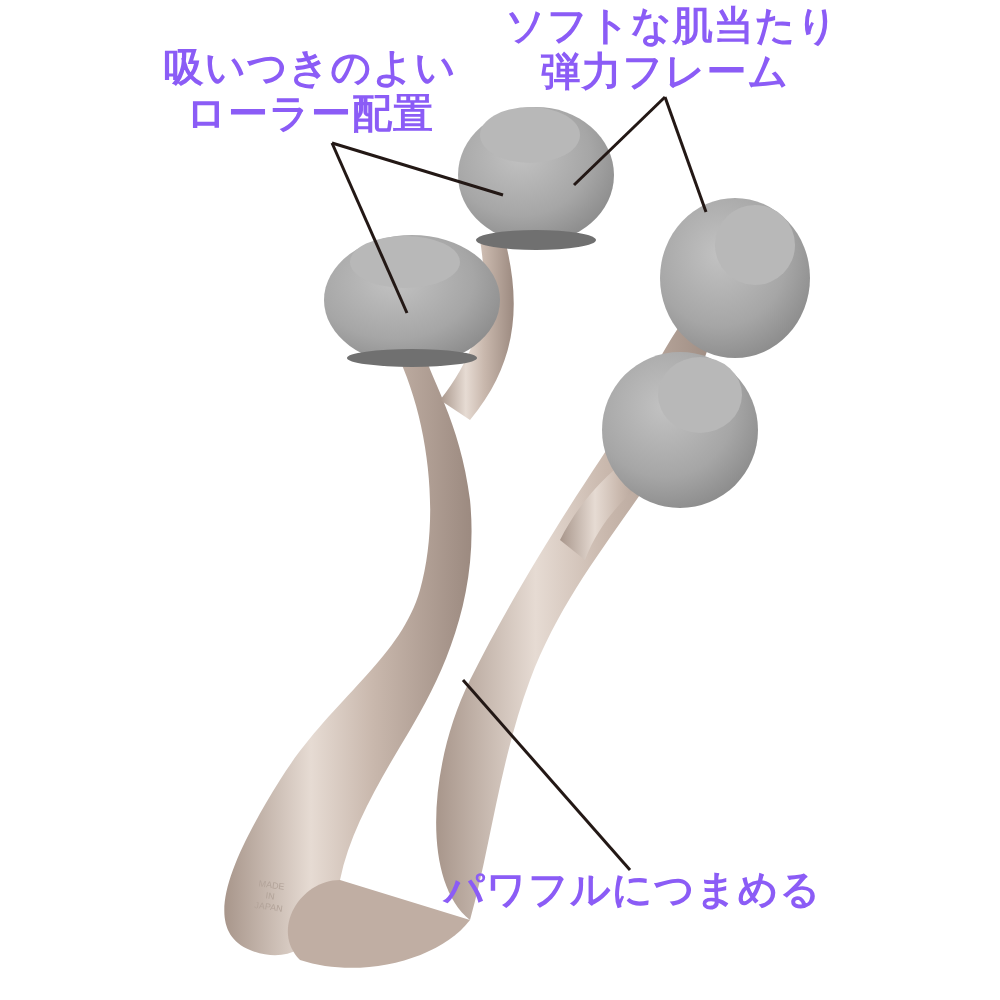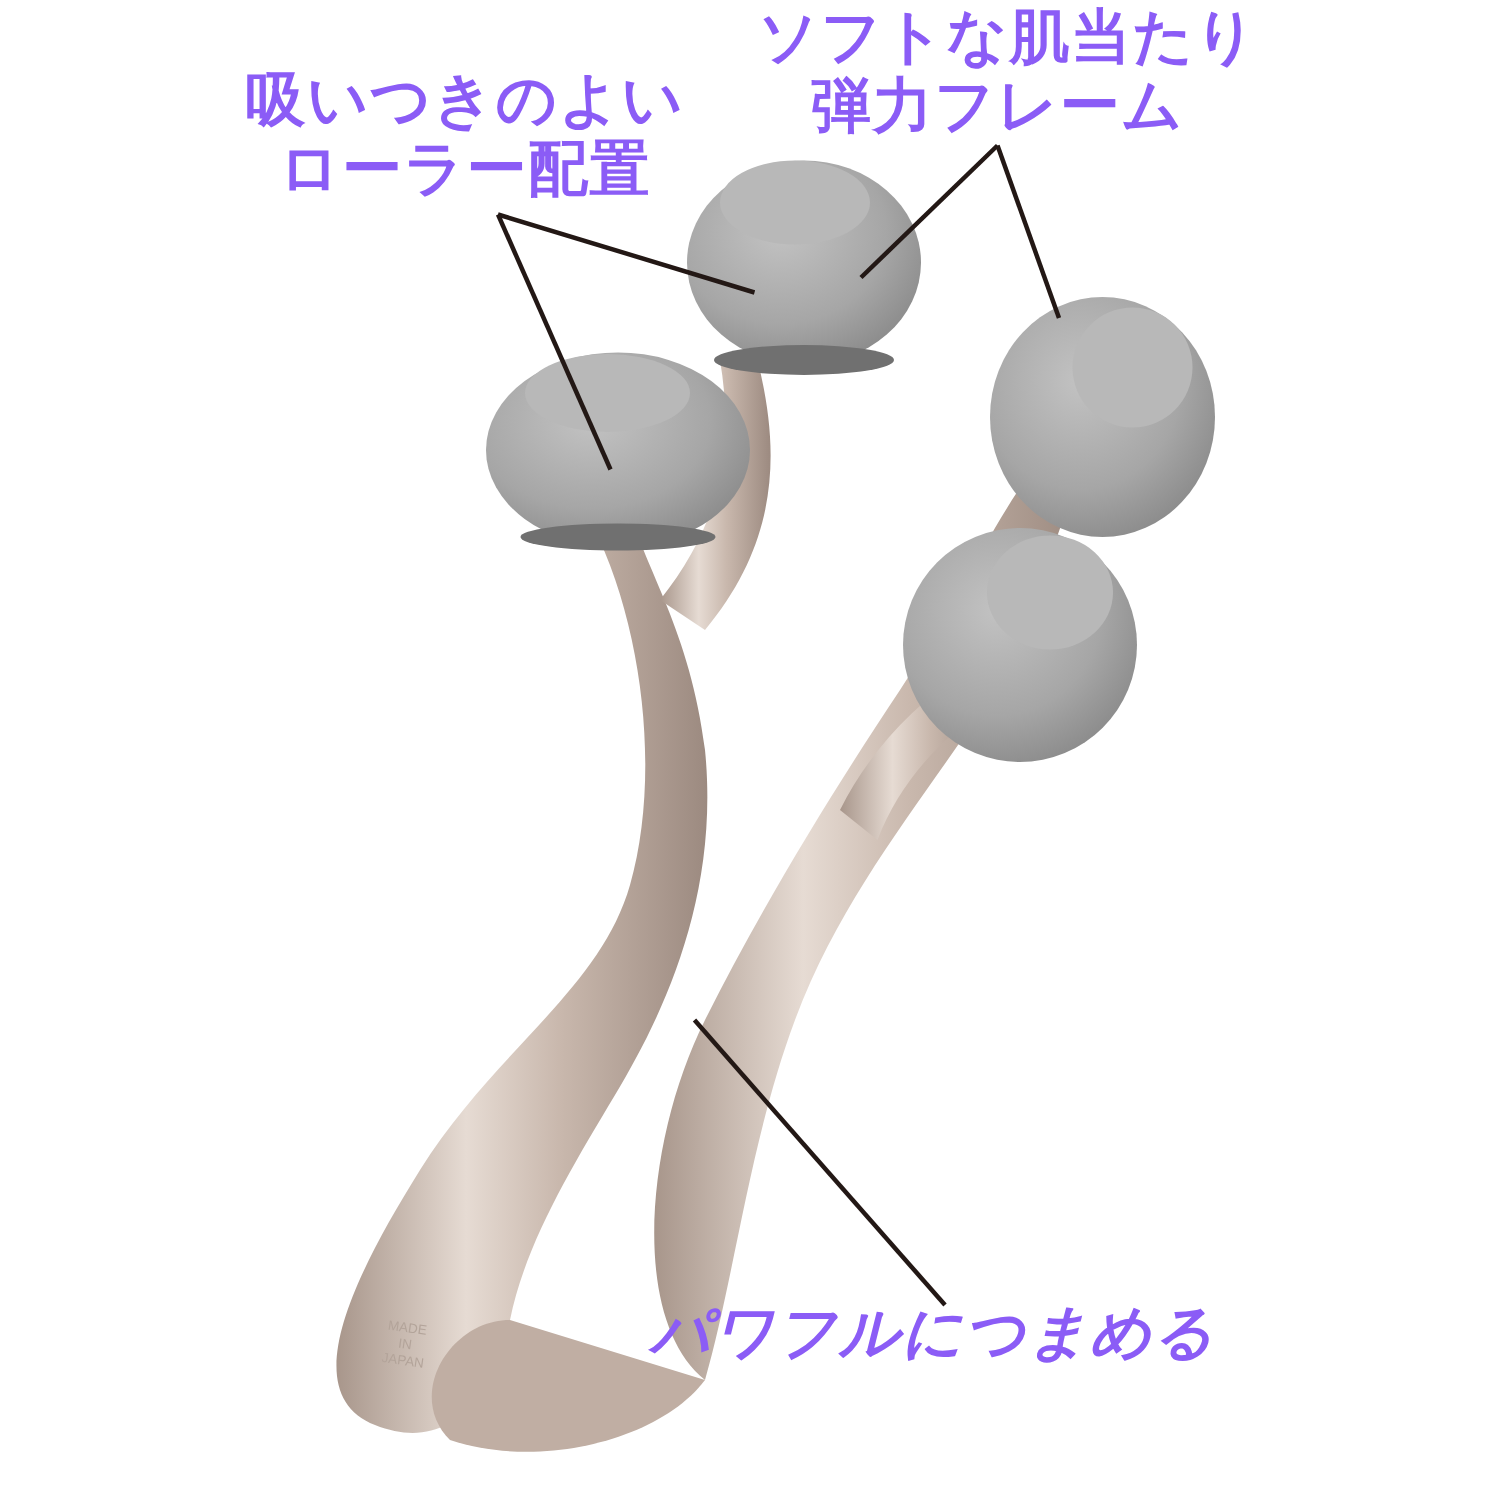--- a/index.html
+++ b/index.html
@@ -4,21 +4,21 @@
 <style>
   html, body { margin: 0; padding: 0; background: #ffffff; }
   body { width: 1000px; height: 1000px; position: relative; overflow: hidden;
          font-family: "DejaVu Sans", "Liberation Sans", sans-serif; }
   .canvas { position: absolute; left: 0; top: 0; width: 1000px; height: 1000px; }
   .label { position: absolute; color: #8b5cf6; font-weight: bold; font-size: 40px;
            line-height: 46px; text-align: center; letter-spacing: 1px; white-space: nowrap; }
   .label span { display: block; }
   #label-suction { left: 160px; top: 44px; width: 300px; }
   #label-soft { left: 505px; top: 2px; width: 320px; }
-  #label-frame { left: 433px; top: 866px; width: 350px; font-style: italic; }
+  #label-frame { left: 444px; top: 866px; width: 350px; }
   .made-in { position: absolute; left: 240px; top: 880px; width: 60px; font-size: 9px;
              color: #b3a49a; text-align: center; line-height: 11px; transform: rotate(8deg);
              font-family: "Liberation Sans", sans-serif; }
 </style>
 </head>
 <body>
 
 <div class="canvas">
 <svg width="1000" height="1000" viewBox="0 0 1000 1000">
   <defs>

